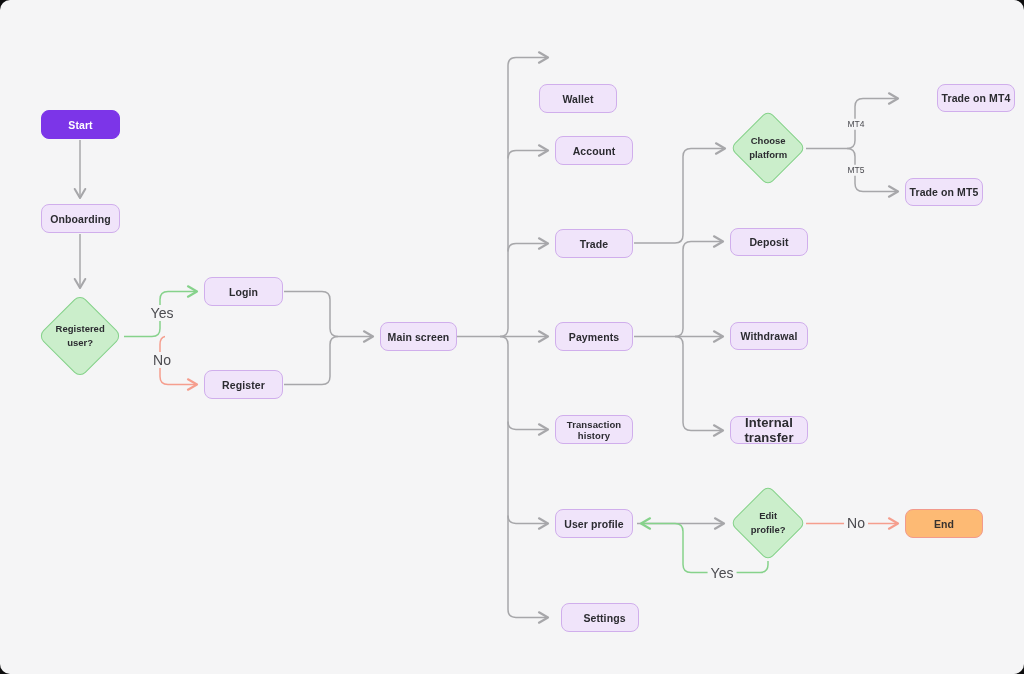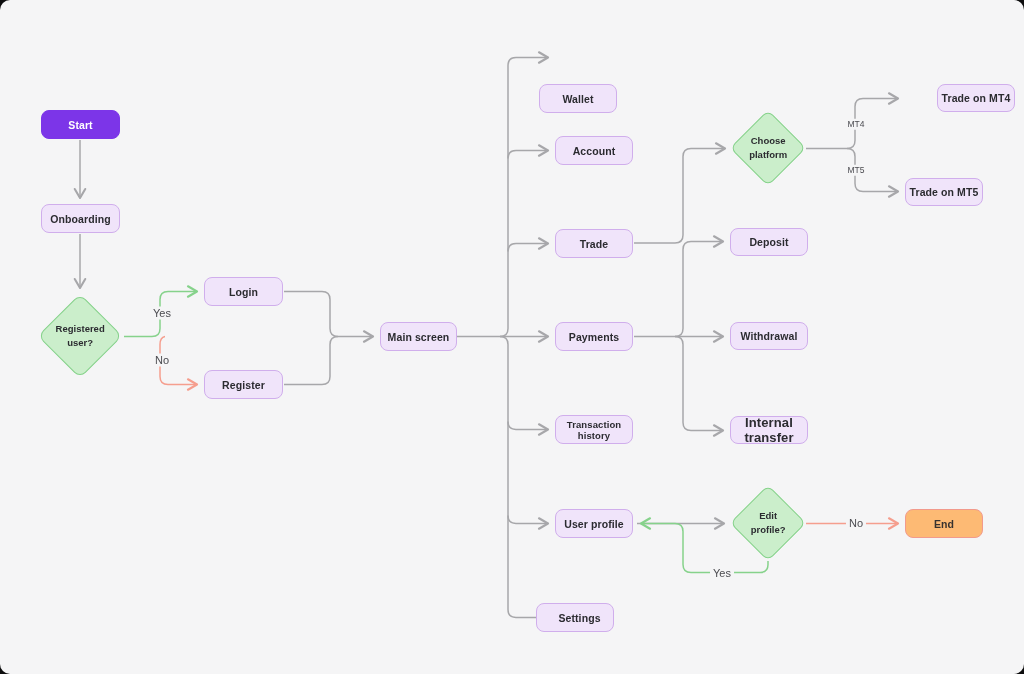--- a/index.html
+++ b/index.html
@@ -26,21 +26,21 @@
     display:flex;align-items:center;justify-content:center;
   }
   .diamond .dlabel{
     transform:rotate(-45deg);
     width:80px;text-align:center;
     font-size:9.5px;font-weight:600;color:#2B2B30;line-height:1.45;
   }
   .edge-label{
     position:absolute;transform:translate(-50%,-50%);
     background:#F5F5F6;padding:1px 3px;
-    font-size:11px;font-weight:500;color:#4B4B50;line-height:1;
+    font-size:14px;font-weight:500;color:#4B4B50;line-height:1;
   }
   .edge-label.small{font-size:8.5px;}
 </style>
 </head>
 <body>
 
 <div class="canvas">
 
   <svg class="edges" width="1024" height="674" viewBox="0 0 1024 674">
     <defs>
@@ -119,21 +119,21 @@
     </div>
   <div class="node" style="left:555px;top:322px;">
       <span>Payments</span>
     </div>
   <div class="node" style="left:555px;top:415px;font-size:9.5px;">
       <span>Transaction history</span>
     </div>
   <div class="node" style="left:555px;top:509px;">
       <span>User profile</span>
     </div>
-  <div class="node" style="left:536px;top:603px;padding-left:9px;">
+  <div class="node" style="left:561px;top:603px;padding-left:9px;">
       <span>Settings</span>
     </div>
 
   <div class="diamond" style="left:741px;top:121px;width:54px;height:54px;border-radius:7px;">
     <span class="dlabel" style="width:58px;">Choose platform</span>
   </div>
 
   <div class="node" style="left:905px;top:84px;height:28px;margin-left:32px;">
       <span>Trade on MT4</span>
     </div>

